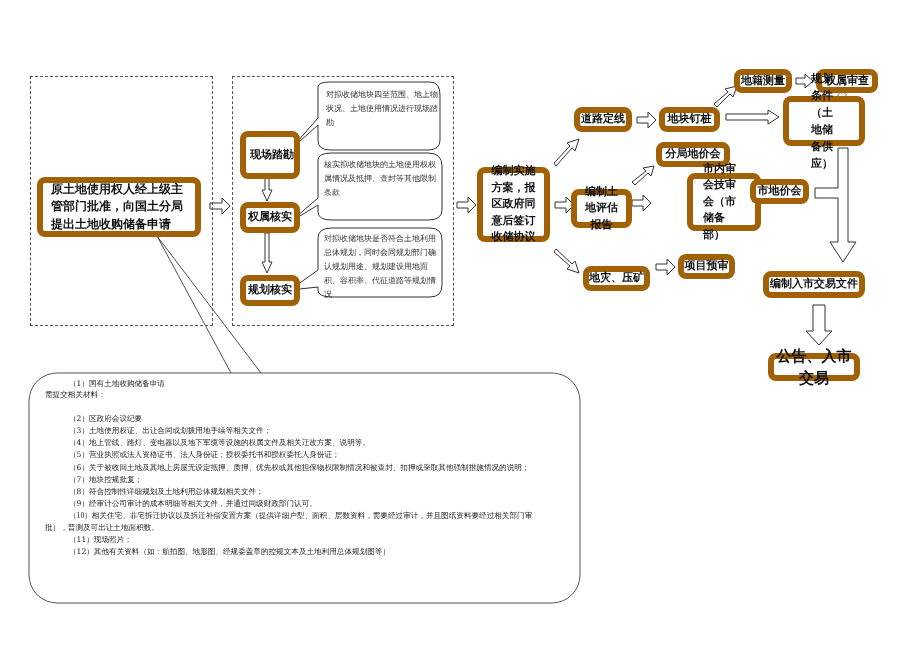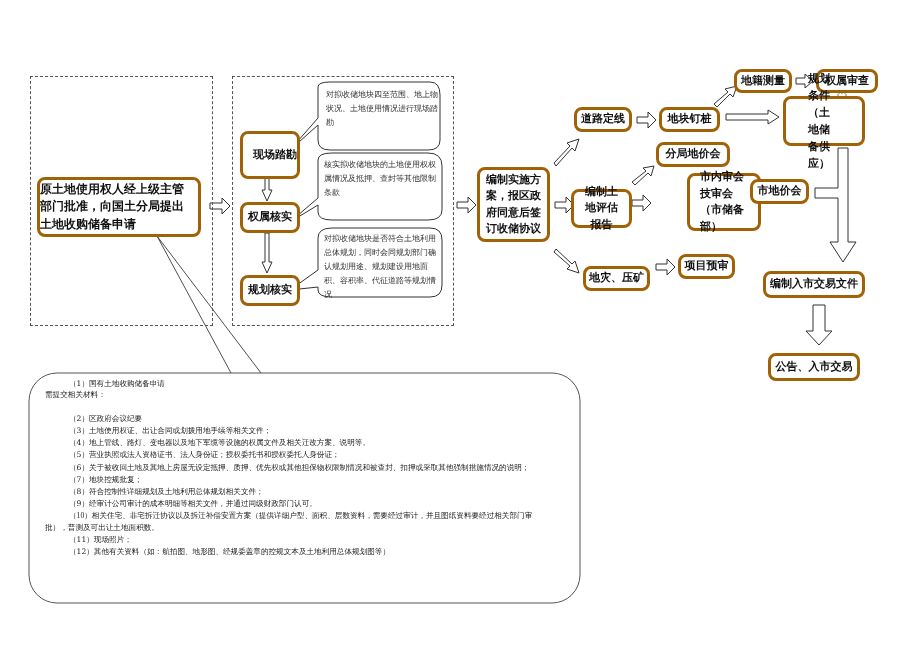--- a/index.html
+++ b/index.html
@@ -1,22 +1,22 @@
 <!DOCTYPE html>
 <html><head>
   <meta charset="utf-8">
   <style>
     html, body { margin: 0; padding: 0; background: #ffffff; }
     body { width: 920px; height: 651px; position: relative; overflow: hidden;
            font-family: "DejaVu Sans", sans-serif; color: #111; }
     .dash { position: absolute; border: 1px dashed #555; box-sizing: border-box; }
-    .box { position: absolute; border: 3px solid #a16207; border-radius: 8px; background: #fff;
+    .box { position: absolute; border: 6px solid #a16207; border-radius: 8px; background: #fff;
            box-sizing: border-box; display: flex; align-items: center; justify-content: center;
            font-size: 12px; line-height: 1.5; text-align: center; }
-    .box.left { text-align: left; justify-content: flex-start; }
+    .box.left { text-align: left; justify-content: flex-start; padding-left: 8px; }
     .bubble-text { position: absolute; font-family: "DejaVu Serif", serif; font-size: 8px;
                    line-height: 1.75; color: #333; }
     #svg-layer { position: absolute; left: 0; top: 0; }
     .mat { position: absolute; font-family: "DejaVu Serif", serif; font-size: 7.6px; color: #222;
            white-space: nowrap; line-height: 12px; }
   </style>
 </head>
 <body>
 
 <svg id="svg-layer" width="920" height="651">
@@ -125,21 +125,21 @@
 </div>
 <div class="box" style="left:583px;top:266px;width:67px;height:25px;font-weight:bold;font-size:11px;">
   <span>地灾、压矿</span>
 </div>
 <div class="box" style="left:678px;top:254px;width:57px;height:25px;font-weight:bold;font-size:11px;">
   <span>项目预审</span>
 </div>
 <div class="box" style="left:763px;top:271px;width:102px;height:27px;font-weight:bold;font-size:11px;">
   <span>编制入市交易文件</span>
 </div>
-<div class="box" style="left:768px;top:353px;width:92px;height:28px;font-weight:bold;font-size:11px;">
+<div class="box" style="left:768px;top:353px;width:92px;height:28px;font-weight:bold;font-size:15px;">
   <span>公告、入市交易</span>
 </div>
 
 <div class="mat" style="left:45px;top:389px;">需提交相关材料：</div>
 <div id="mat-list">
     <div class="mat" style="left: 69px; top: 378px;">（1）国有土地收购储备申请</div>
     <div class="mat" style="left: 69px; top: 413.1px;">（2）区政府会议纪要</div>
     <div class="mat" style="left: 69px; top: 425.2px;">（3）土地使用权证、出让合同或划拨用地手续等相关文件；</div>
     <div class="mat" style="left: 69px; top: 437.3px;">（4）地上管线、路灯、变电器以及地下军缆等设施的权属文件及相关迁改方案、说明等。</div>
     <div class="mat" style="left: 69px; top: 449.4px;">（5）营业执照或法人资格证书、法人身份证；授权委托书和授权委托人身份证；</div>

